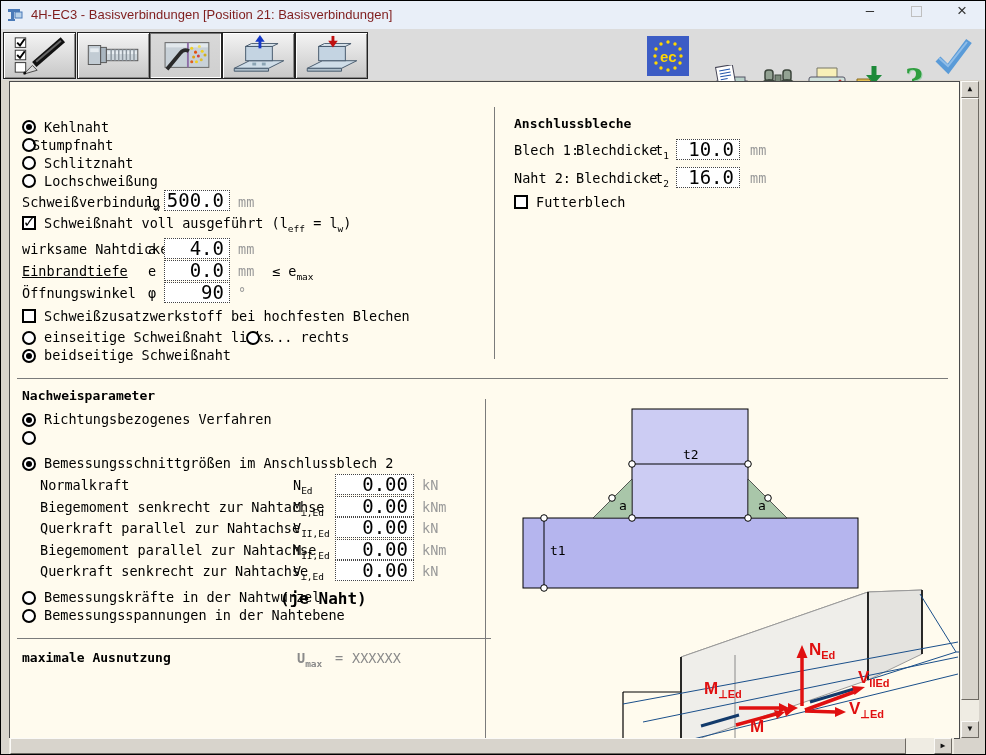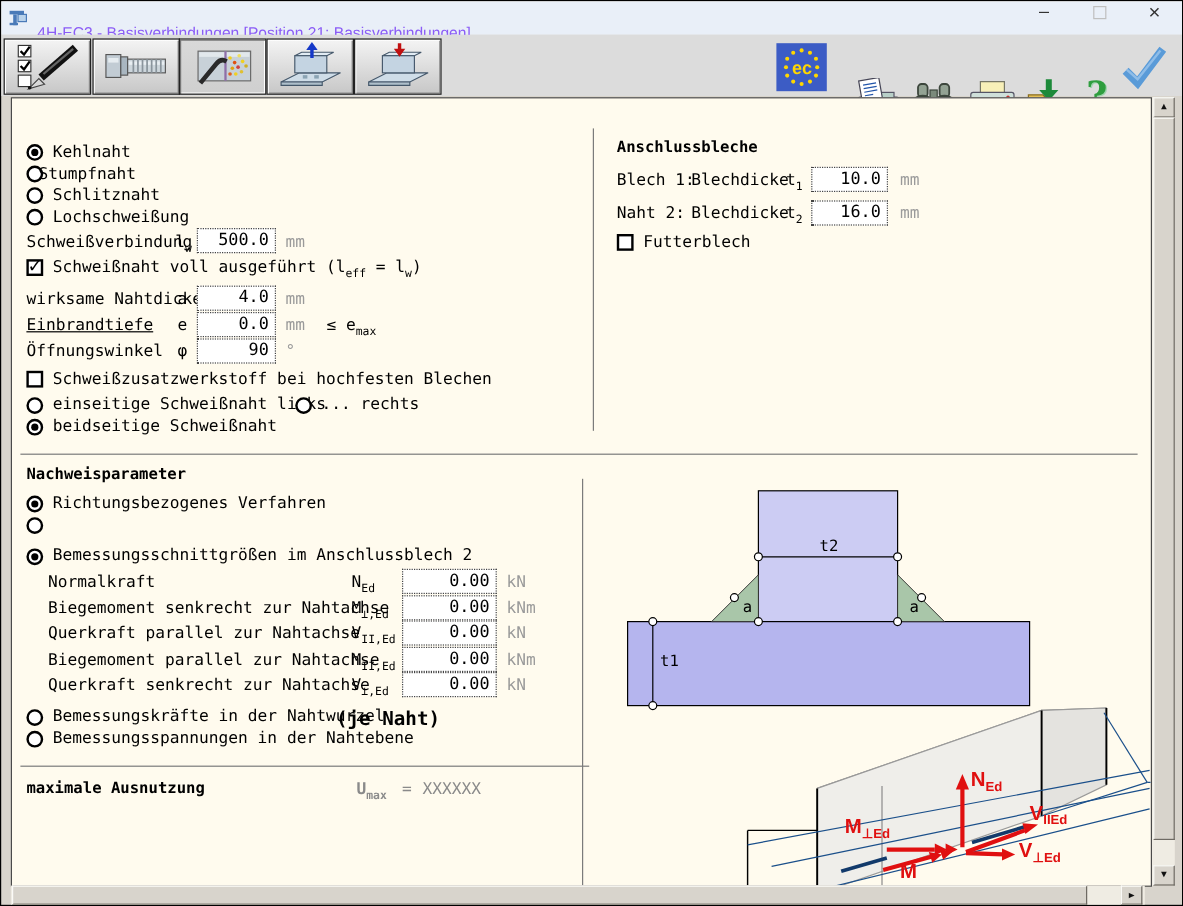--- a/index.html
+++ b/index.html
@@ -1,38 +1,38 @@
 <!DOCTYPE html>
 <html><head>
 <meta charset="utf-8">
 <style>
   html,body{margin:0;padding:0;background:#888;}
   .w{position:relative;width:984px;height:753px;border:1px solid #000;background:#d8d4cc;
      font-family:"DejaVu Sans Mono",monospace;overflow:hidden;}
   
   .tbar{position:absolute;left:0;top:0;width:100%;height:28px;background:#e9eff8;}
   .appicon{position:absolute;left:6px;top:6px;width:18px;height:16px;}
-  .ttl{position:absolute;left:30px;top:19px;font:13px "Liberation Sans",sans-serif;color:#8b5cf6;white-space:nowrap;}
+  .ttl{position:absolute;left:30px;top:6px;font:13px "Liberation Sans",sans-serif;color:#7f1d1d;white-space:nowrap;}
   .wbtn{position:absolute;top:0;width:46px;height:28px;text-align:center;line-height:27px;
         font:15px "Liberation Sans",sans-serif;color:#333;}
   .maxglyph{display:inline-block;width:9px;height:9px;border:1px solid #bfbfbf;vertical-align:middle;}
   
   .toolbar{position:absolute;left:0;top:28px;width:100%;height:51px;background:#dcdcdc;}
   .tab{position:absolute;top:3px;height:45px;width:71px;background:linear-gradient(#f4f4f4,#c7c7c7);
        border:1px solid #222;box-shadow:inset 1px 1px 0 #fff,inset -1px -1px 0 #8a8a8a;}
   .tab.active{background:linear-gradient(#d9d9d9,#cfcfcf);box-shadow:inset 1px 1px 0 #777,inset -1px -1px 0 #fff;}
   .tab svg{display:block;margin:2px auto;}
   .act{position:absolute;top:36px;}
   
   .content{position:absolute;left:8px;top:80px;width:949px;height:656px;background:#fffbee;
            border:1px solid #4a4a4a;overflow:hidden;font-size:13.5px;color:#000;}
   .abs{position:absolute;white-space:nowrap;line-height:16px;}
   .h{font-weight:bold;font-size:13px;}
   .field{position:absolute;background:#fff;border:1px dotted #444;text-align:right;
-         padding-right:5px;font-size:14px;line-height:19px;height:19px;}
+         padding-right:5px;font-size:19px;line-height:19px;height:19px;}
   .unit{color:#9a9a9a;}
   .gray{color:#8a8a8a;}
   .sb{font-size:9.5px;position:relative;top:3.5px;}
   .radio{position:absolute;width:10px;height:10px;border:2px solid #000;border-radius:50%;background:#fff;}
   .radio.sel::after{content:"";position:absolute;left:2px;top:2px;width:6px;height:6px;border-radius:50%;background:#000;}
   .check{position:absolute;width:10px;height:10px;border:2px solid #000;background:#fff;}
   .check.on::after{content:"✓";position:absolute;left:-1px;top:-5px;font-weight:bold;font-size:15px;font-family:"DejaVu Sans",sans-serif;}
   .vline{position:absolute;width:1px;background:#7b7b7b;}
   .hline{position:absolute;height:1px;background:#7b7b7b;}
   .note{font-size:16px;font-weight:bold;}

